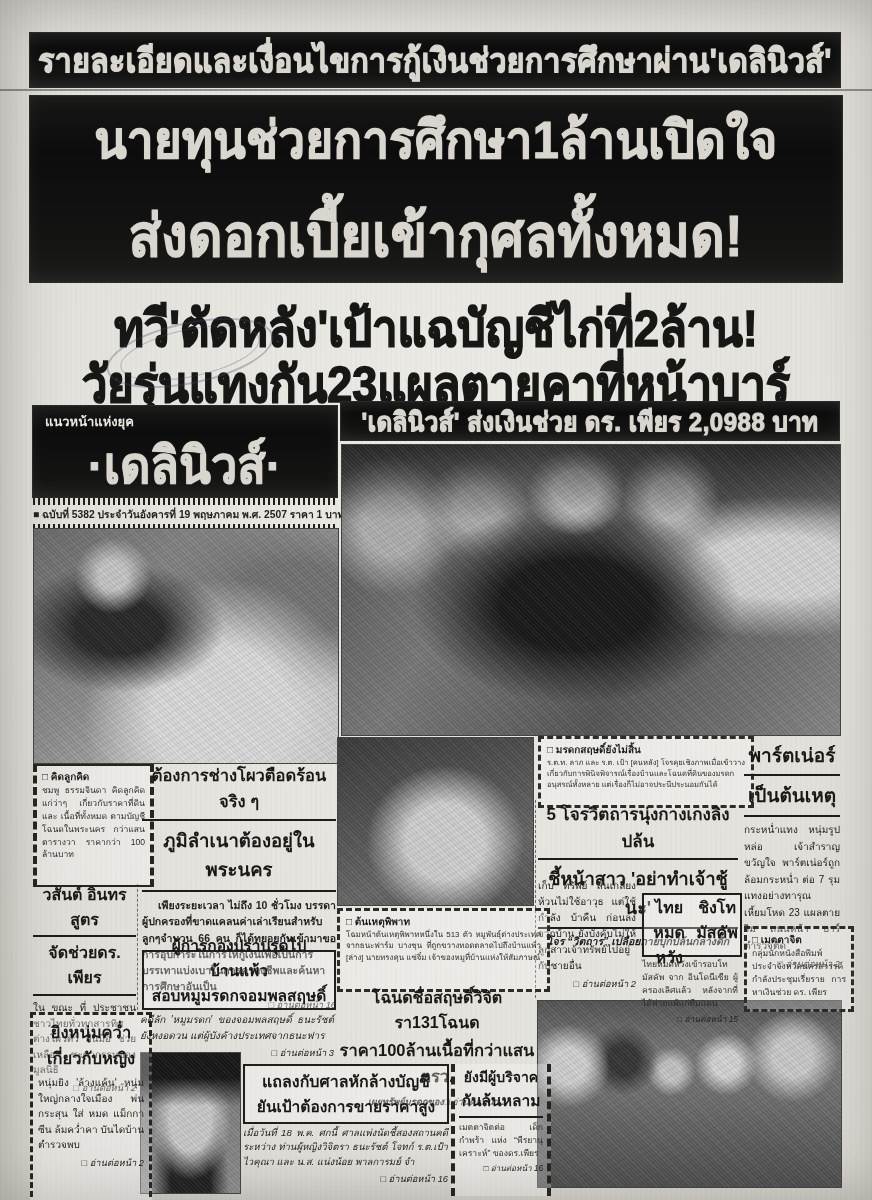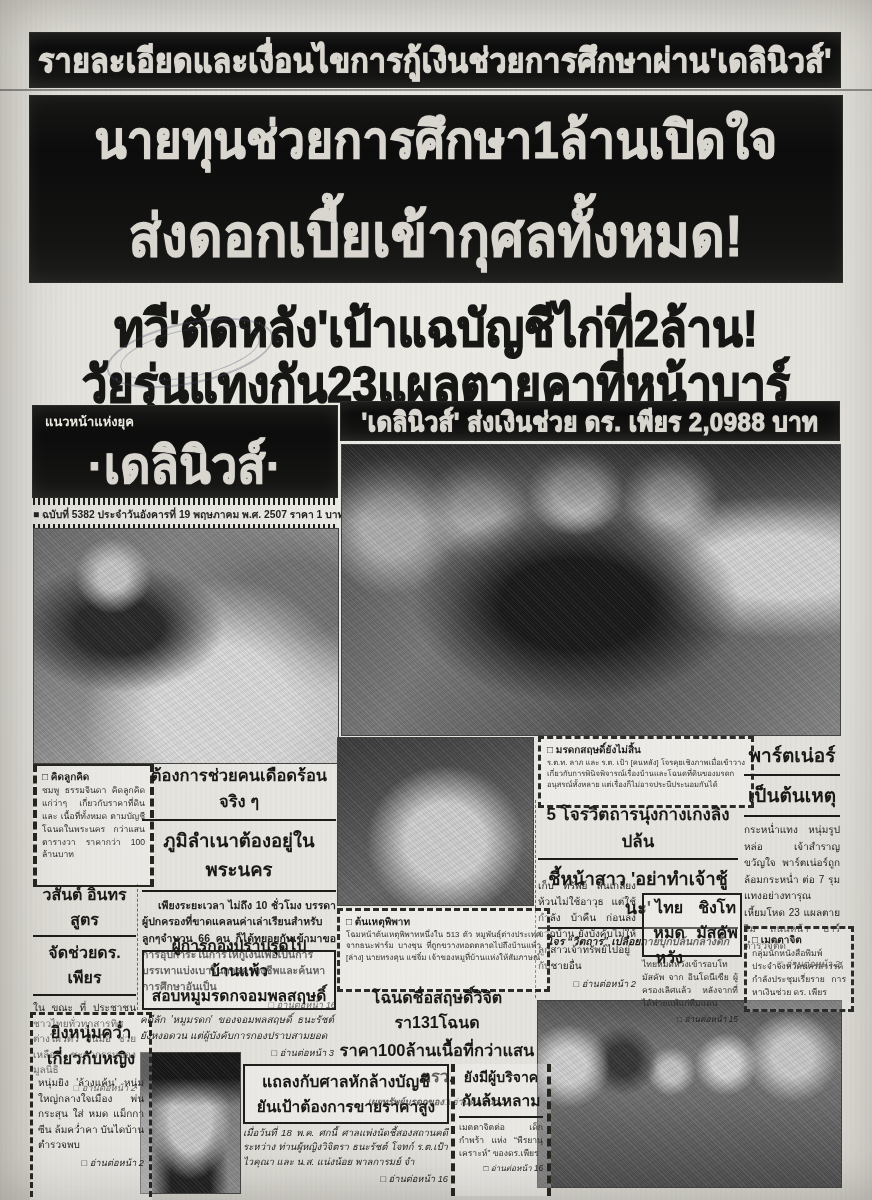--- a/index.html
+++ b/index.html
@@ -149,21 +149,21 @@
 
   <div class="abs vsep" style="left:137px;top:884px;height:126px;"></div>
   <div class="abs vsep" style="left:535px;top:800px;height:198px;"></div>
 
   <div class="abs" style="left:33px;top:764px;width:103px;height:113px;border:2px solid #26261f;border-left:4px dashed #26261f;border-right:4px dashed #26261f;padding:3px 5px;background:rgba(255,255,255,.25);">
     <div class="kicker">□ คิดลูกคิด</div>
     <div class="tiny">ชมพู ธรรมจินดา คิดลูกคิดแก่ว่าๆ เกี่ยวกับราคาที่ดิน และ เนื้อที่ทั้งหมด ตามบัญชีโฉนดในพระนคร กว่าแสนตารางวา ราคากว่า 100 ล้านบาท</div>
   </div>
 
   <div class="abs" style="left:142px;top:760px;width:194px;">
-    <div class="h-center rule" style="font-size:16.5px;padding:2px 0 5px;">ต้องการช่วยคนเดือดร้อนจริง ๆ</div>
+    <div class="h-center rule" style="font-size:16.5px;padding:2px 0 5px;">ต้องการช่างโผวตือดร้อนจริง ๆ</div>
     <div class="h-center rule" style="font-size:18.5px;padding:5px 0 6px;">ภูมิลำเนาต้องอยู่ในพระนคร</div>
     <div class="body-sm" style="margin-top:5px;text-indent:16px;font-weight:bold;">เพียงระยะเวลา ไม่ถึง 10 ชั่วโมง บรรดาผู้ปกครองที่ขาดแคลนค่าเล่าเรียนสำหรับลูกๆจำนวน 66 คน ก็ได้ทยอยกันเข้ามาขอการอุปการะในการให้กู้เงินเพื่อเป็นการบรรเทาแบ่งเบาในการครองชีพและค้นหาการศึกษาอันเป็น</div>
     <div class="more">□ อ่านต่อหน้า 16</div>
   </div>
 
   <div class="abs" style="left:33px;top:881px;width:103px;">
     <div class="h-center rule" style="font-size:16px;padding:1px 0 3px;">วสันต์ อินทรสูตร</div>
     <div class="h-center rule" style="font-size:16px;padding:3px 0 4px;">จัดช่วยดร. เพียร</div>
     <div class="body-sm" style="font-size:10px;margin-top:4px;">ใน ขณะ ที่ ประชาชน ชาวไทยทั่วทุกสารทิศ ต่างโผวตัว ยื่นมือ ช่วยเหลือ ชะตากรรมของ มูลนิธิ</div>
     <div class="more">□ อ่านต่อหน้า 2</div>
@@ -215,21 +215,21 @@
   <div class="abs dashedbox" style="left:337px;top:908px;width:195px;height:72px;padding:3px 6px;">
     <div class="kicker">□ ต้นเหตุพิพาท</div>
     <div class="tiny" style="font-size:7.9px;line-height:1.45;">โฉมหน้าต้นเหตุพิพาทหนึ่งใน 513 ตัว หมูพันธุ์ต่างประเทศจากธนะฟาร์ม บางชุน ที่ถูกขวางทอดตลาดไปถึงบ้านแพ้ว [ล่าง] นายทรงคุน แซ่จิ๋ม เจ้าของหมูที่บ้านแห่งให้สัมภาษณ์</div>
   </div>
 
   <div class="abs solidbox" style="left:142px;top:950px;width:190px;height:56px;display:flex;flex-direction:column;justify-content:flex-end;">
     <div class="h-center" style="font-size:15.5px;">ผู้การกองปราบรุดไปบ้านแพ้ว</div>
     <div class="h-center" style="font-size:15.5px;">สอบหมูมรดกจอมพลสฤษดิ์</div>
   </div>
   <div class="abs" style="left:140px;top:1012px;width:194px;">
-    <div class="body-sm" style="font-size:10px;font-style:italic;">คดีลัก 'หมูมรดก' ของจอมพลสฤษดิ์ ธนะรัชต์ ยังหงอดวน แต่ผู้บังคับการกองปราบสามยอด</div>
+    <div class="body-sm" style="font-size:10px;font-style:italic;">คดีลัก 'หมูมรดก' ของจอมพลสฤษดิ์ ธนะรัชต์ ยังหงอดวน แต่ผู้บังคัางประเทศจากธนะฟาร</div>
     <div class="more">□ อ่านต่อหน้า 3</div>
   </div>
 
   <div class="abs" style="left:338px;top:985px;width:198px;">
     <div class="h-center" style="font-size:16px;">โฉนดชื่อสฤษดิ์วิจิตรา131โฉนด</div>
     <div class="h-center" style="font-size:16.5px;margin-top:2px;">ราคา100ล้านเนื้อที่กว่าแสนตรว.</div>
     <div style="display:flex;justify-content:center;margin-top:5px;">
       <span style="font-size:9.3px;font-style:italic;font-weight:700;">เผยทรัพย์มรดกของ</span>
       <span class="more" style="margin-top:0;">□ อ่านต่อหน้า 2</span>
     </div>

